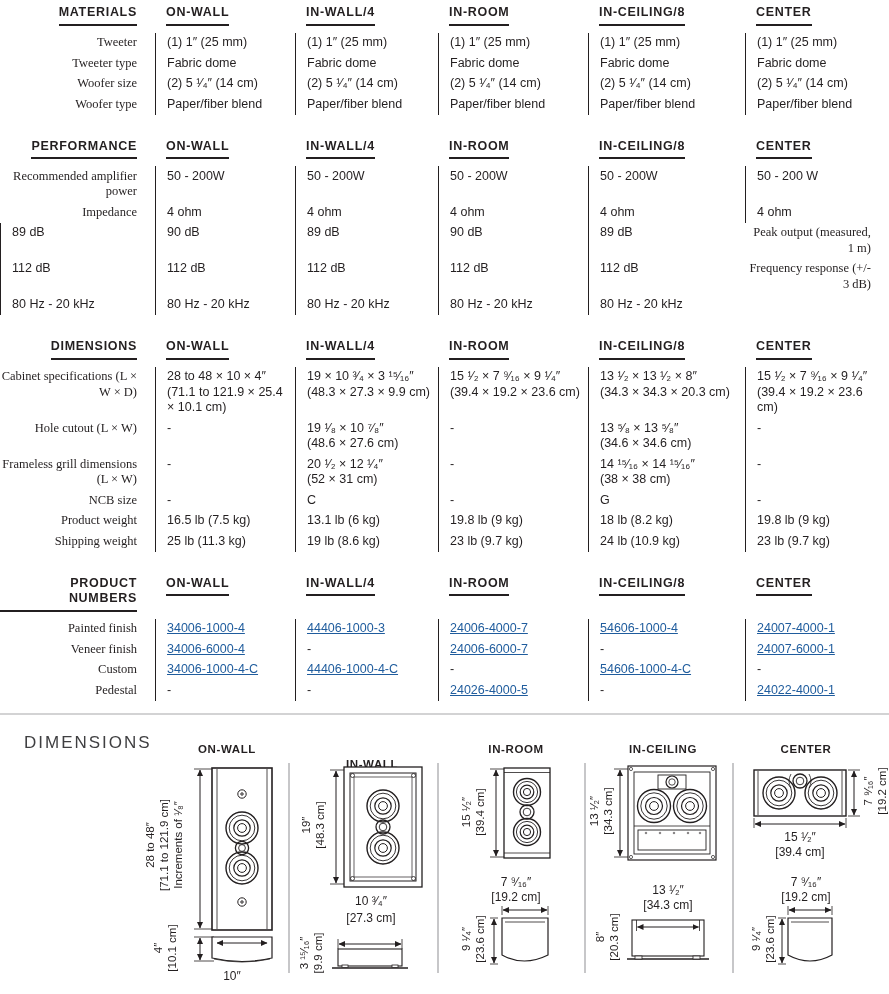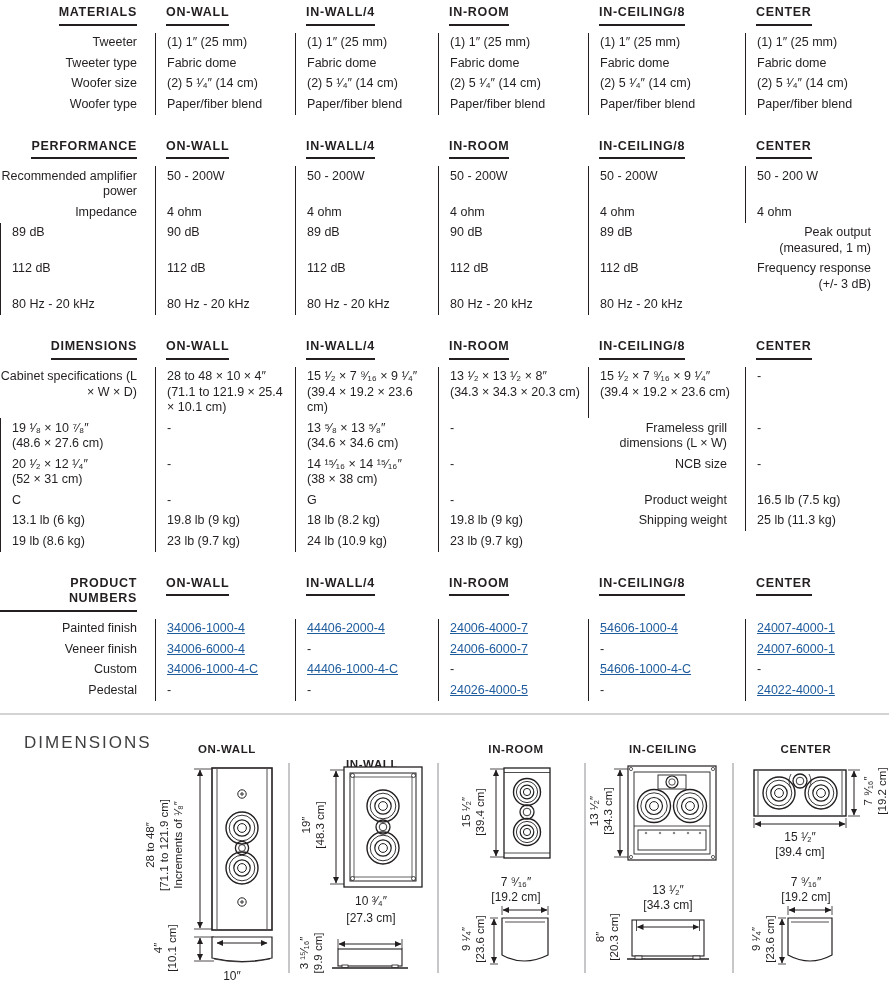--- a/index.html
+++ b/index.html
@@ -9,21 +9,21 @@
   
   #spec-tables { padding-top:5px; }
   .spec-grid { display:grid; grid-template-columns:155px 140px 143px 150px 157px 144px; }
   .spec-grid + .spec-grid { margin-top:24px; }
   .cell { font-size:12.5px; line-height:15.5px; }
   .cell.h { padding-bottom:7px; }
   .cell.hl { text-align:right; padding-right:18px; }
   .cell.hc { padding-left:11px; }
   .hdr { display:inline-block; font-weight:bold; font-size:12.5px; letter-spacing:0.7px;
          border-bottom:2px solid #231f20; padding-bottom:3px; }
-  .cell.rl { text-align:right; padding:2.5px 18px 2.5px 0; }
+  .cell.rl { text-align:right; padding:2.5px 18px 2.5px 0;font-family:Liberation Serif, serif; }
   .cell.v  { border-left:1px solid #231f20; padding:2.5px 6px 2.5px 11px; white-space:pre-line; }
   a.pn { color:#1f5c9d; text-decoration:underline; }
 
   
   .diagram-section { position:relative; width:889px; height:291px; margin-top:12px; }
   .rule { position:absolute; left:0; top:0; width:889px; height:2px; background:#d3d3d4; }
   .dim-title { position:absolute; left:24px; top:20px; font-size:17px; letter-spacing:2px; color:#3f3f41; }
   .ddiv { position:absolute; top:50px; height:210px; width:1.5px; background:#c7c7c9; }
   .dhdr { position:absolute; width:150px; margin-left:-75px; text-align:center;
           font-weight:bold; font-size:11.5px; letter-spacing:0.6px; white-space:nowrap; }
@@ -126,26 +126,29 @@
       <div class="spec-grid">
         <div class="cell h hl"><span class="hdr">DIMENSIONS</span></div>
         <div class="cell h hc"><span class="hdr">ON-WALL</span></div>
         <div class="cell h hc"><span class="hdr">IN-WALL/4</span></div>
         <div class="cell h hc"><span class="hdr">IN-ROOM</span></div>
         <div class="cell h hc"><span class="hdr">IN-CEILING/8</span></div>
         <div class="cell h hc"><span class="hdr">CENTER</span></div>
         <div class="cell rl">Cabinet specifications (L × W × D)</div>
         <div class="cell v">28 to 48 × 10 × 4″
 (71.1 to 121.9 × 25.4 × 10.1 cm)</div>
+        <div class="cell v">19 × 10 ³⁄₄ × 3 ¹⁵⁄₁₆″
+(48.3 × 27.3 × 9.9 cm)</div>
         <div class="cell v">15 ¹⁄₂ × 7 ⁹⁄₁₆ × 9 ¹⁄₄″
 (39.4 × 19.2 × 23.6 cm)</div>
         <div class="cell v">13 ¹⁄₂ × 13 ¹⁄₂ × 8″
 (34.3 × 34.3 × 20.3 cm)</div>
         <div class="cell v">15 ¹⁄₂ × 7 ⁹⁄₁₆ × 9 ¹⁄₄″
 (39.4 × 19.2 × 23.6 cm)</div>
+        <div class="cell rl">Hole cutout (L × W)</div>
         <div class="cell v">-</div>
         <div class="cell v">19 ¹⁄₈ × 10 ⁷⁄₈″
 (48.6 × 27.6 cm)</div>
         <div class="cell v">-</div>
         <div class="cell v">13 ⁵⁄₈ × 13 ⁵⁄₈″
 (34.6 × 34.6 cm)</div>
         <div class="cell v">-</div>
         <div class="cell rl">Frameless grill dimensions (L × W)</div>
         <div class="cell v">-</div>
         <div class="cell v">20 ¹⁄₂ × 12 ¹⁄₄″
@@ -175,21 +178,21 @@
       </div>
       <div class="spec-grid">
         <div class="cell h hl"><span class="hdr">PRODUCT NUMBERS</span></div>
         <div class="cell h hc"><span class="hdr">ON-WALL</span></div>
         <div class="cell h hc"><span class="hdr">IN-WALL/4</span></div>
         <div class="cell h hc"><span class="hdr">IN-ROOM</span></div>
         <div class="cell h hc"><span class="hdr">IN-CEILING/8</span></div>
         <div class="cell h hc"><span class="hdr">CENTER</span></div>
         <div class="cell rl">Painted finish</div>
         <div class="cell v"><a class="pn" href="#">34006-1000-4</a></div>
-        <div class="cell v"><a class="pn" href="#">44406-2000-4</a></div>
+        <div class="cell v"><a class="pn" href="#">44406-1000-3</a></div>
         <div class="cell v"><a class="pn" href="#">24006-4000-7</a></div>
         <div class="cell v"><a class="pn" href="#">54606-1000-4</a></div>
         <div class="cell v"><a class="pn" href="#">24007-4000-1</a></div>
         <div class="cell rl">Veneer finish</div>
         <div class="cell v"><a class="pn" href="#">34006-6000-4</a></div>
         <div class="cell v">-</div>
         <div class="cell v"><a class="pn" href="#">24006-6000-7</a></div>
         <div class="cell v">-</div>
         <div class="cell v"><a class="pn" href="#">24007-6000-1</a></div>
         <div class="cell rl">Custom</div>

